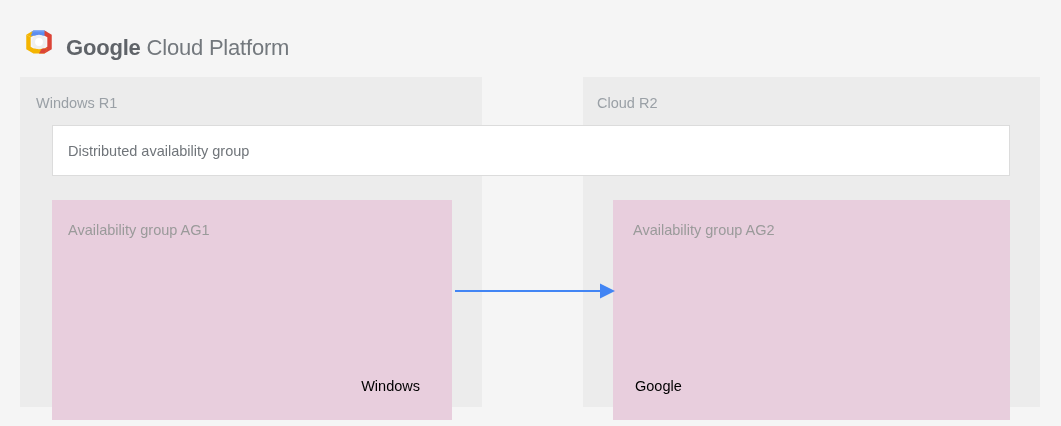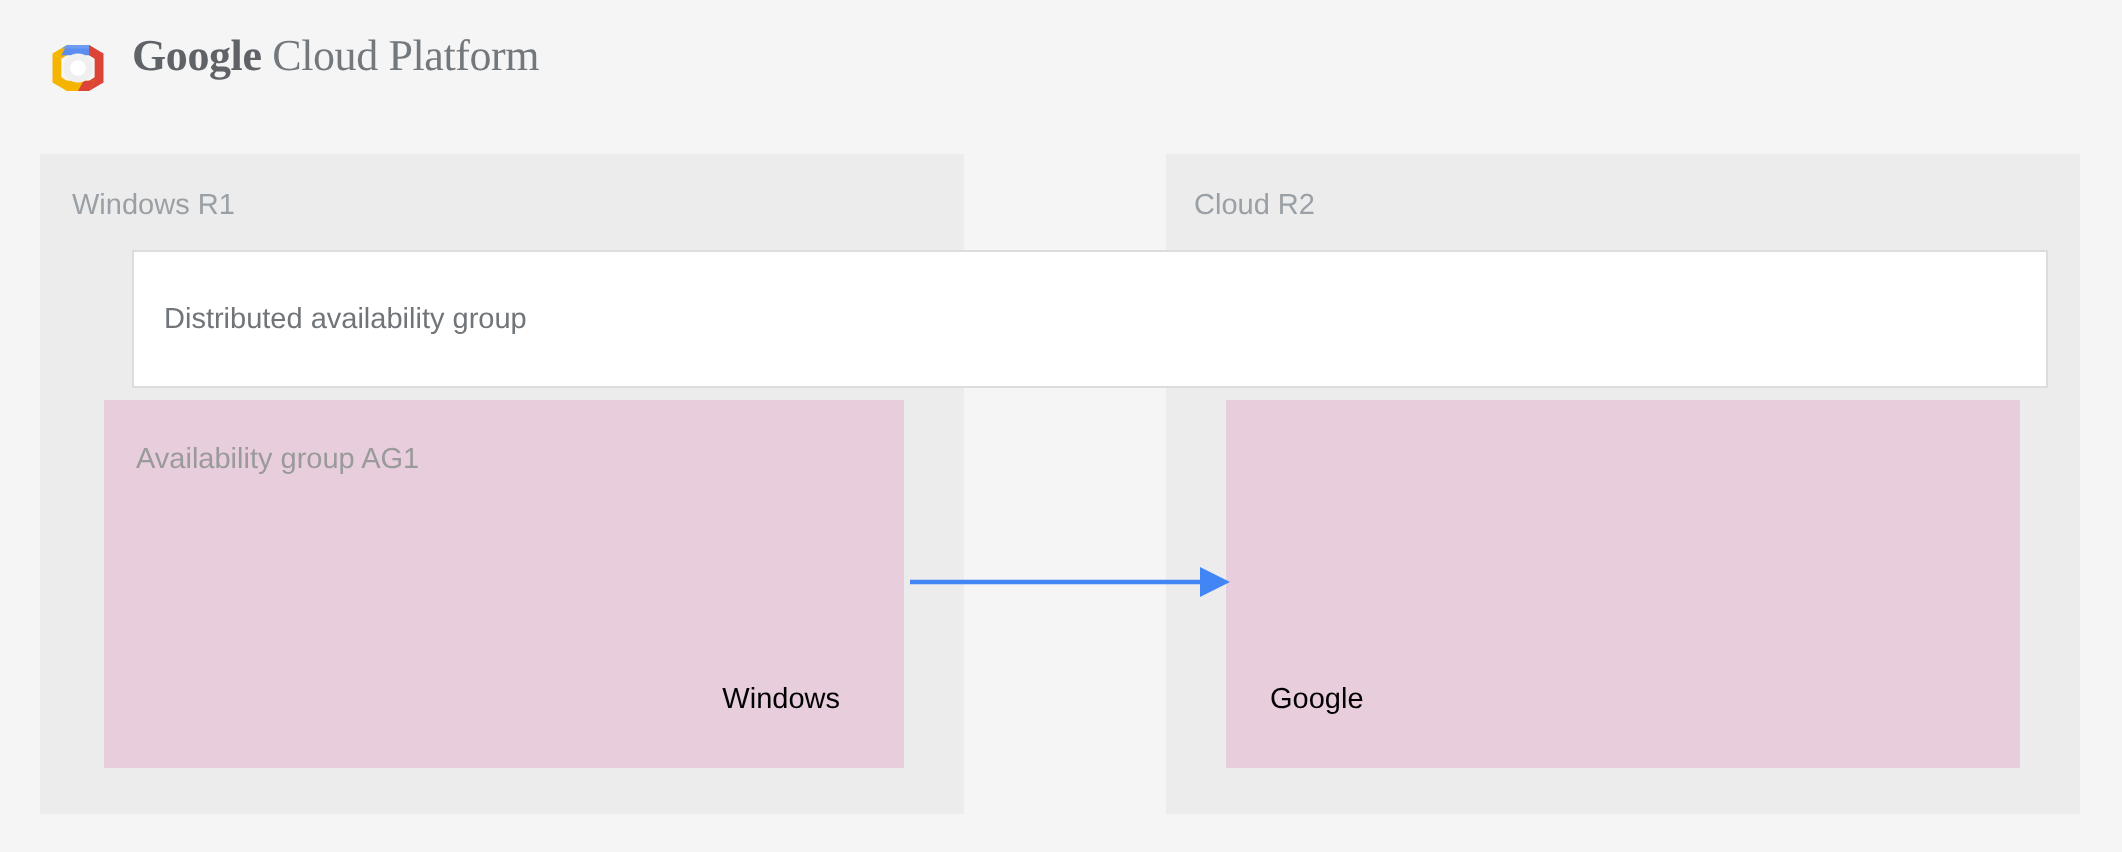--- a/index.html
+++ b/index.html
@@ -16,23 +16,22 @@
     position: relative;
     -webkit-font-smoothing: antialiased;
   }
 
   
   .brand {
     position: absolute;
     left: 22px;
     top: 17px;
     display: flex;
-    align-items: flex-start;
+    align-items: flex-end;
     height: 42px;
-    font-family: Liberation Serif, serif;
   }
   .brand-logo {
     width: 34px;
     height: 34px;
     display: block;
     flex: 0 0 auto;
   }
   .brand-text {
     margin-left: 10px;
     font-size: 22px;
@@ -66,44 +65,44 @@
     font-size: 14.5px;
     color: #9aa0a6;
     white-space: nowrap;
   }
   #region-r1 .region-label { left: 16px; }
   #region-r2 .region-label { left: 14px; }
 
   
   .dag-box {
     position: absolute;
-    left: 66px;
+    left: 52px;
     top: 125px;
     width: 958px;
-    height: 69px;
+    height: 51px;
     background: #ffffff;
     border: 1px solid #dcdcdc;
     box-sizing: border-box;
     padding-left: 10px;
   }
   .dag-label {
     position: absolute;
     left: 15px;
     top: 50%;
     transform: translateY(-50%);
     font-size: 14.5px;
     color: #70757a;
     white-space: nowrap;
   }
 
   
   .ag-box {
     position: absolute;
     top: 200px;
-    height: 184px;
+    height: 220px;
     background: #e8cedd;
   }
   #ag-box-1 { left: 52px;  width: 400px; }
   #ag-box-2 { left: 613px; width: 397px; }
 
   .ag-title {
     position: absolute;
     top: 22px;
     font-size: 14.5px;
     color: #9a9a9a;
@@ -168,19 +167,20 @@
 <div class="dag-box">
   <div class="dag-label">Distributed availability group</div>
 </div>
 
 <div class="ag-box" id="ag-box-1">
   <div class="ag-title">Availability group AG1</div>
   <div class="ag-os">Windows</div>
 </div>
 
 <div class="ag-box" id="ag-box-2">
+  <div class="ag-title">Availability group AG2</div>
   <div class="ag-os">Google</div>
 </div>
 
 <svg class="arrow-svg" viewBox="0 0 165 30" aria-hidden="true">
   <line x1="3" y1="15" x2="150" y2="15" stroke="#4285f4" stroke-width="2.2"></line>
   <polygon points="148,7.5 163,15 148,22.5" fill="#4285f4"></polygon>
 </svg>
 
 </body></html>

